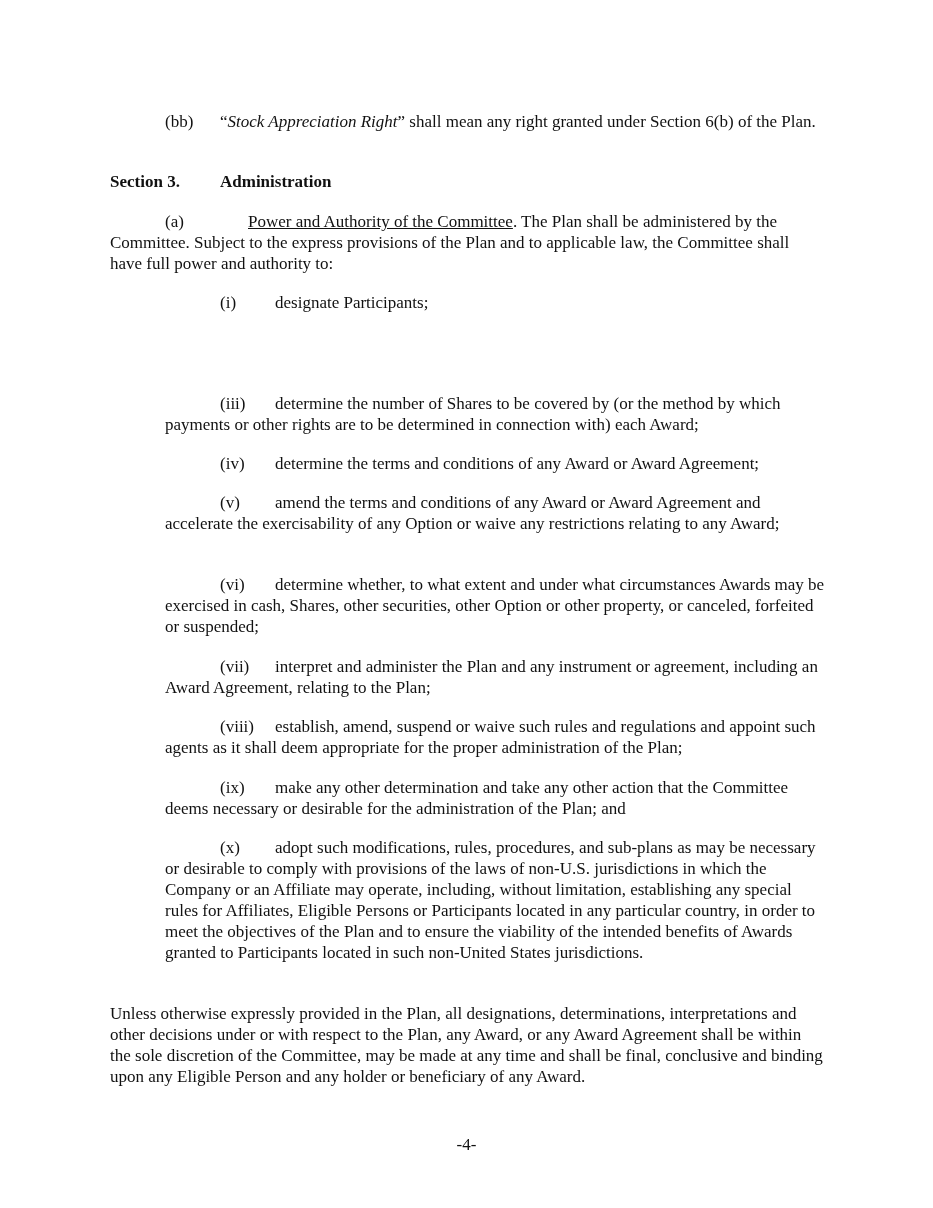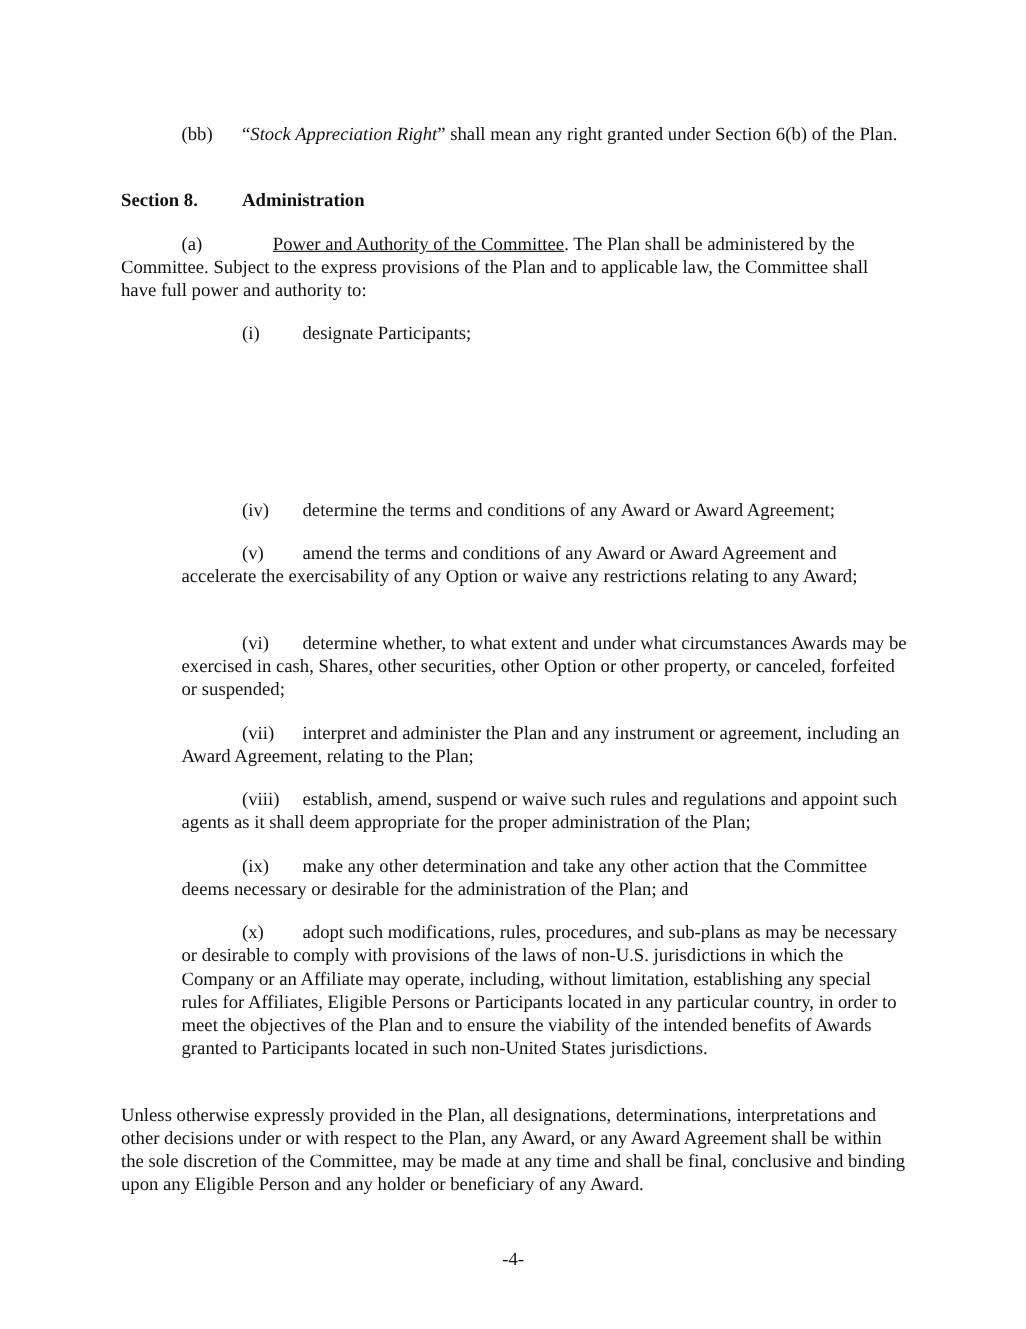--- a/index.html
+++ b/index.html
@@ -57,32 +57,35 @@
 </head>
 <body>
 
 <div class="page">
 
   <div class="block" style="top:111px;">
     <span class="lbl lbl-a">(bb)</span><span>“</span><span class="i">Stock Appreciation Right</span><span>”</span><span> shall mean any right granted under Section 6(b) of the Plan.</span>
   </div>
 
   <div class="heading">
-    <span class="sec-num">Section 8.</span><span>Administration</span>
+    <span class="sec-num">Section 3.</span><span>Administration</span>
   </div>
 
   <div class="block" style="top:211px;">
     <span class="lbl lbl-a">(a)</span><span class="u">Power and Authority of the Committee</span><span>. The Plan shall be administered by the Committee. Subject to the express provisions of the Plan and to applicable law, the Committee shall have full power and authority to:</span>
   </div>
 
   <div class="block sub" style="top:292px;font-family:Liberation Serif, serif;">
     <span class="lbl lbl-i">(i)</span><span>designate Participants;</span>
   </div>
 
 
+  <div class="block sub" style="top:393px;">
+    <span class="lbl lbl-i">(iii)</span><span>determine the number of Shares to be covered by (or the method by which payments or other rights are to be determined in connection with) each Award;</span>
+  </div>
 
   <div class="block sub" style="top:492px;">
     <span class="lbl lbl-i">(v)</span><span>amend the terms and conditions of any Award or Award Agreement and accelerate the exercisability of any Option or waive any restrictions relating to any Award;</span>
   </div>
 
   <div class="block sub" style="top:453px;">
     <span class="lbl lbl-i">(iv)</span><span>determine the terms and conditions of any Award or Award Agreement;</span>
   </div>
 
   <div class="block sub" style="top:574px;">

